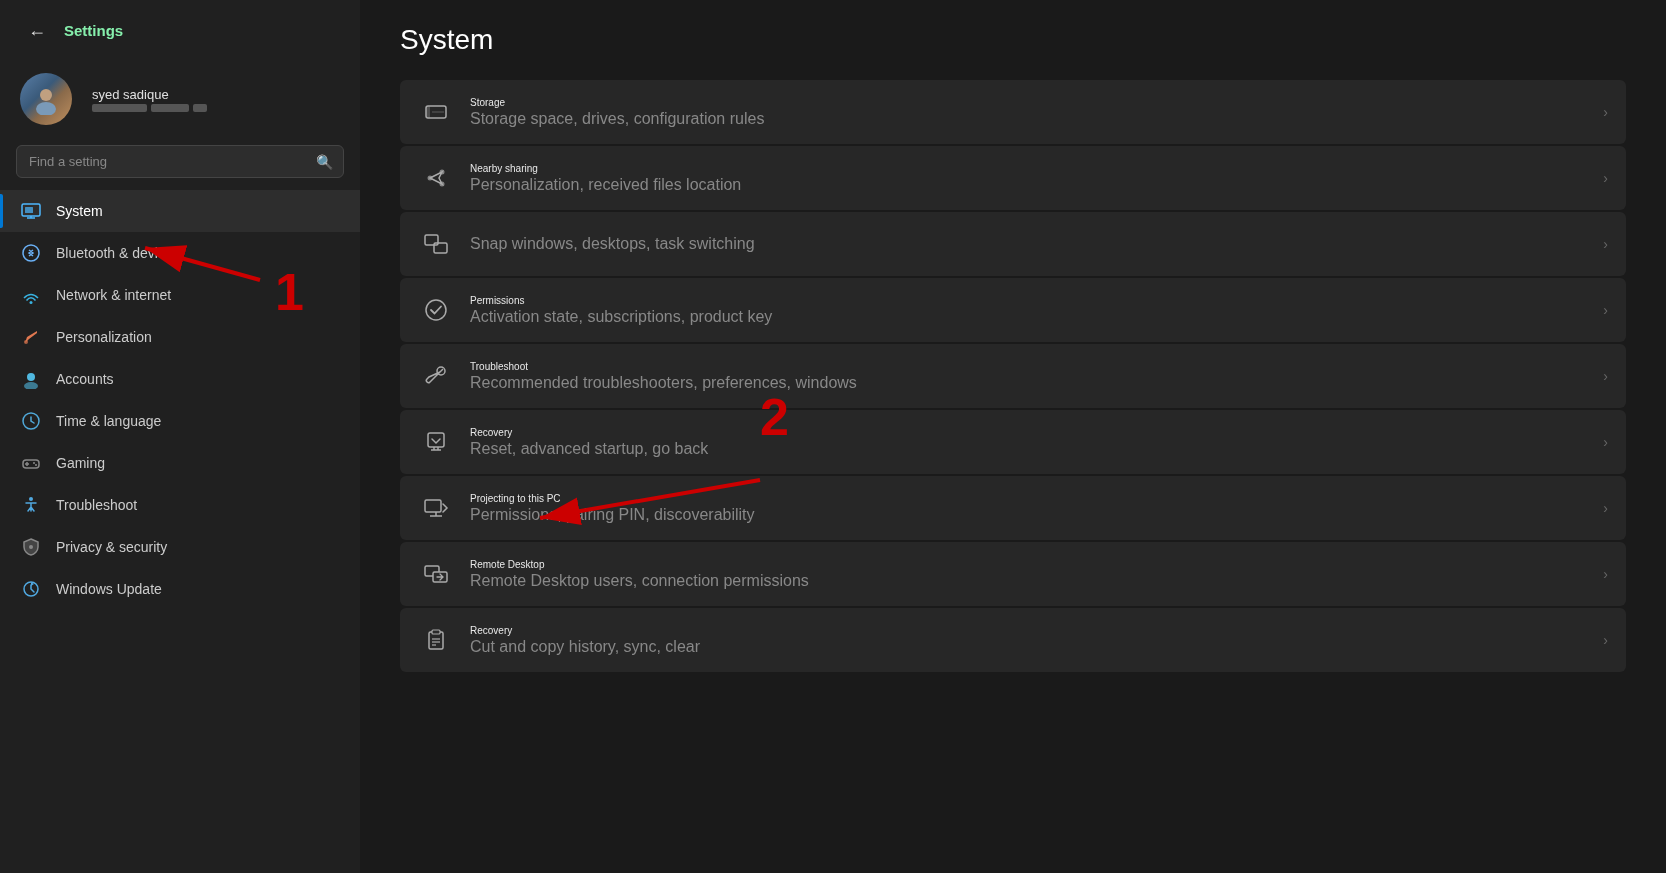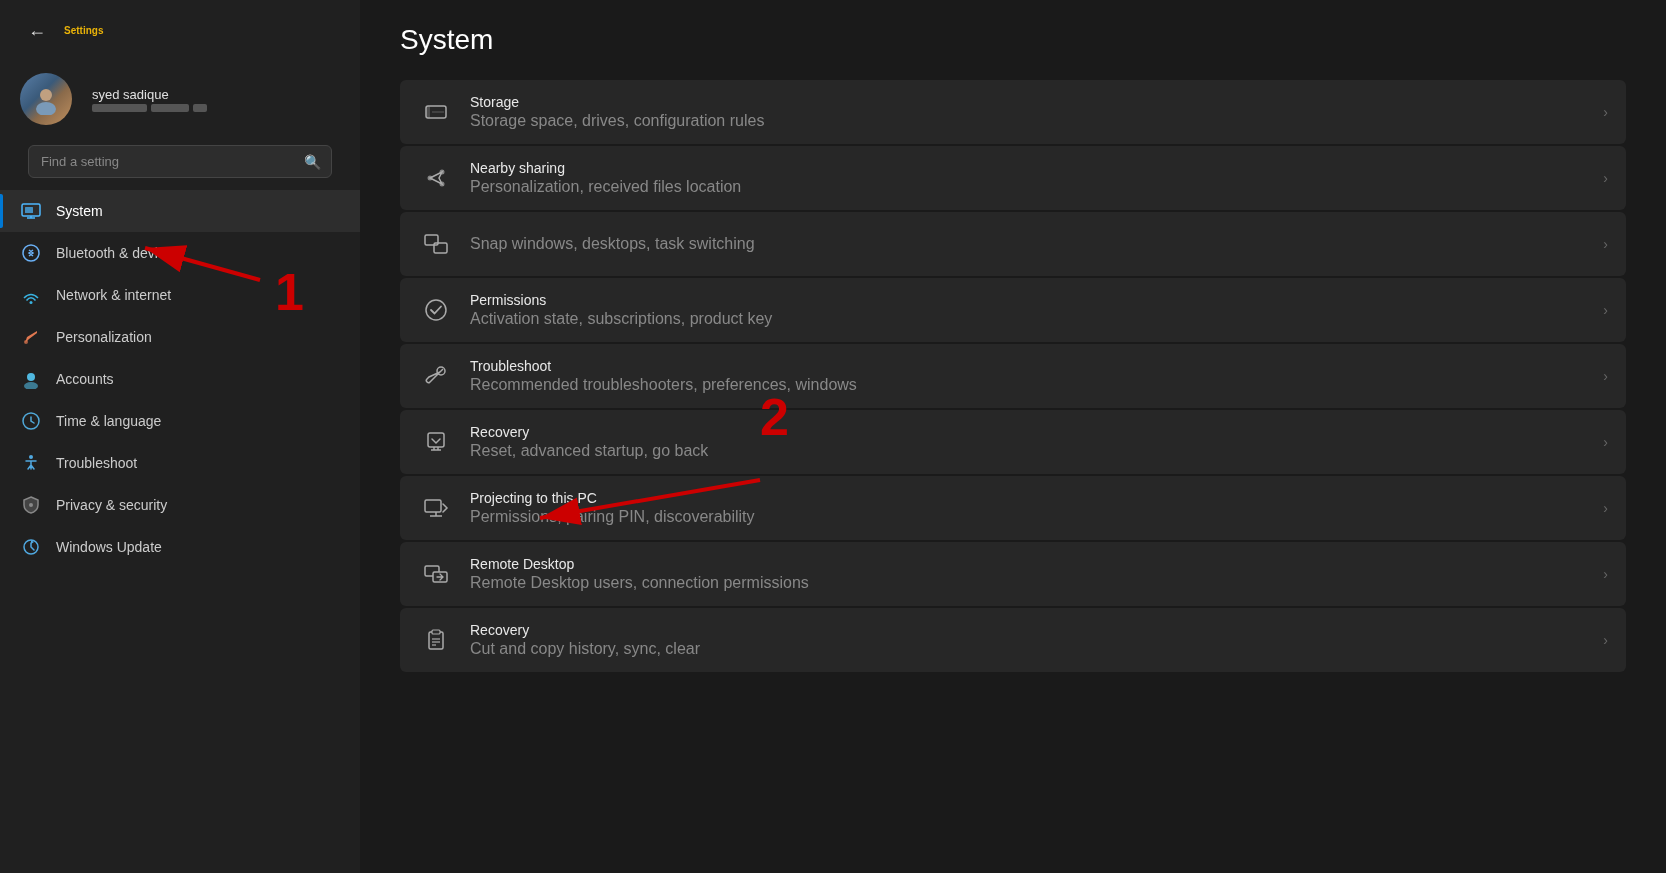--- a/index.html
+++ b/index.html
@@ -36,23 +36,23 @@
       background: none;
       border: none;
       color: #e0e0e0;
       font-size: 18px;
       cursor: pointer;
       padding: 4px 8px;
       border-radius: 4px;
     }
 
     .settings-title {
-      font-size: 10px;
+      font-size: 15px;
       font-weight: 600;
-      color: #eab308;
+      color: #86efac;
     }
 
     .user-section {
       display: flex;
       align-items: center;
       padding: 12px 20px 16px;
       gap: 20px;
     }
 
     .avatar {
@@ -87,21 +87,21 @@
       align-items: center;
     }
 
     .account-bar {
       height: 8px;
       border-radius: 2px;
       background: #555;
     }
 
     .search-box {
-      margin: 4px 28px 12px;
+      margin: 4px 16px 12px;
       position: relative;
       text-decoration: underline;
     }
 
     .search-input {
       width: 100%;
       background: #2d2d2d;
       border: 1px solid #444;
       border-radius: 6px;
       color: #ccc;
@@ -212,21 +212,21 @@
       color: #b0b0b0;
       font-size: 20px;
       flex-shrink: 0;
     }
 
     .item-text {
       flex: 1;
     }
 
     .item-title {
-      font-size: 14px;
+      font-size: 10px;
       font-weight: 500;
       color: #e8e8e8;
       margin-bottom: 2px;
     }
 
     .item-desc {
       font-size: 16px;
       color: #888;
     }
 
@@ -324,20 +324,32 @@
   <div class="nav-item">
     <span class="nav-icon icon-time">
       <svg width="20" height="20" viewBox="0 0 20 20" fill="none">
         <circle cx="10" cy="10" r="8" stroke="#50a8d8" stroke-width="1.5"></circle>
         <path d="M10 6v4l3 2" stroke="#50a8d8" stroke-width="1.5" stroke-linecap="round"></path>
       </svg>
     </span>
     <span>Time &amp; language</span>
   </div>
 
+  <div class="nav-item">
+    <span class="nav-icon icon-gaming">
+      <svg width="20" height="20" viewBox="0 0 20 20" fill="none">
+        <rect x="2" y="7" width="16" height="8" rx="3" stroke="#888" stroke-width="1.5"></rect>
+        <line x1="6" y1="9" x2="6" y2="13" stroke="#888" stroke-width="1.5"></line>
+        <line x1="4" y1="11" x2="8" y2="11" stroke="#888" stroke-width="1.5"></line>
+        <circle cx="13" cy="10" r="1" fill="#888"></circle>
+        <circle cx="15" cy="12" r="1" fill="#888"></circle>
+      </svg>
+    </span>
+    <span>Gaming</span>
+  </div>
 
   <div class="nav-item">
     <span class="nav-icon icon-accessibility">
       <svg width="20" height="20" viewBox="0 0 20 20" fill="#50a8e0">
         <circle cx="10" cy="4" r="2"></circle>
         <path d="M5 8h10M10 8v8M7 16l3-4 3 4" stroke="#50a8e0" stroke-width="1.5" fill="none" stroke-linecap="round"></path>
       </svg>
     </span>
     <span>Troubleshoot</span>
   </div>

